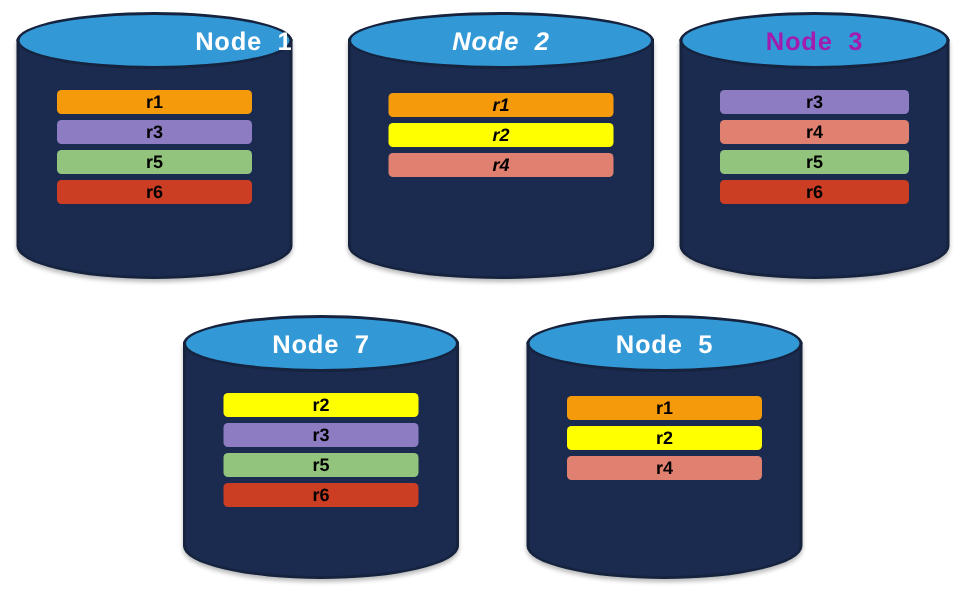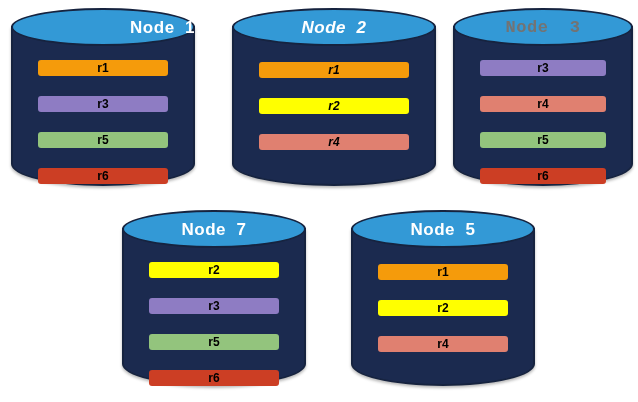--- a/index.html
+++ b/index.html
@@ -72,21 +72,21 @@
     position: absolute;
     left: 0;
     width: 100%;
     z-index: 4;
     box-sizing: border-box;
     padding: 0 27px;
   }
   .shard {
     height: 16px;
     line-height: 16px;
-    margin-bottom: 20px;
+    margin-bottom: 4px;
     border-radius: 3px;
     text-align: center;
     font-size: 12px;
     font-weight: bold;
     color: #000000;
   }
   .shard:last-child { margin-bottom: 0; }
 </style>
 </head>
 <body>
@@ -109,21 +109,21 @@
       <div class="cyl-label" style="color: rgb(255, 255, 255);">Node  2</div>
       <div class="shards" style="top: 54px;">
         <div class="shard" style="background: rgb(245, 155, 11);">r1</div>
         <div class="shard" style="background: rgb(255, 255, 0);">r2</div>
         <div class="shard" style="background: rgb(224, 128, 112);">r4</div>
       </div>
     </div>
     <div class="node" style="left: 453px; top: 8px; width: 180px; height: 178px;">
       <div class="cyl-body" style="height: 160px; background: rgb(27, 42, 79); border-color: rgb(22, 35, 63);"></div>
       <div class="cyl-top" style="background: rgb(51, 153, 214); border-color: rgb(22, 35, 63);"></div>
-      <div class="cyl-label" style="color: #737373; font-family: Liberation Mono, monospace;">Node  3</div>
+      <div class="cyl-label" style="color: #a21caf;">Node  3</div>
       <div class="shards" style="top: 52px;">
         <div class="shard" style="background: rgb(142, 124, 195);">r3</div>
         <div class="shard" style="background: rgb(224, 128, 112);">r4</div>
         <div class="shard" style="background: rgb(147, 196, 125);">r5</div>
         <div class="shard" style="background: rgb(204, 62, 36);">r6</div>
       </div>
     </div>
     <div class="node" style="left: 122px; top: 210px; width: 184px; height: 176px;">
       <div class="cyl-body" style="height: 158px; background: rgb(27, 42, 79); border-color: rgb(22, 35, 63);"></div>
       <div class="cyl-top" style="background: rgb(51, 153, 214); border-color: rgb(22, 35, 63);"></div>

